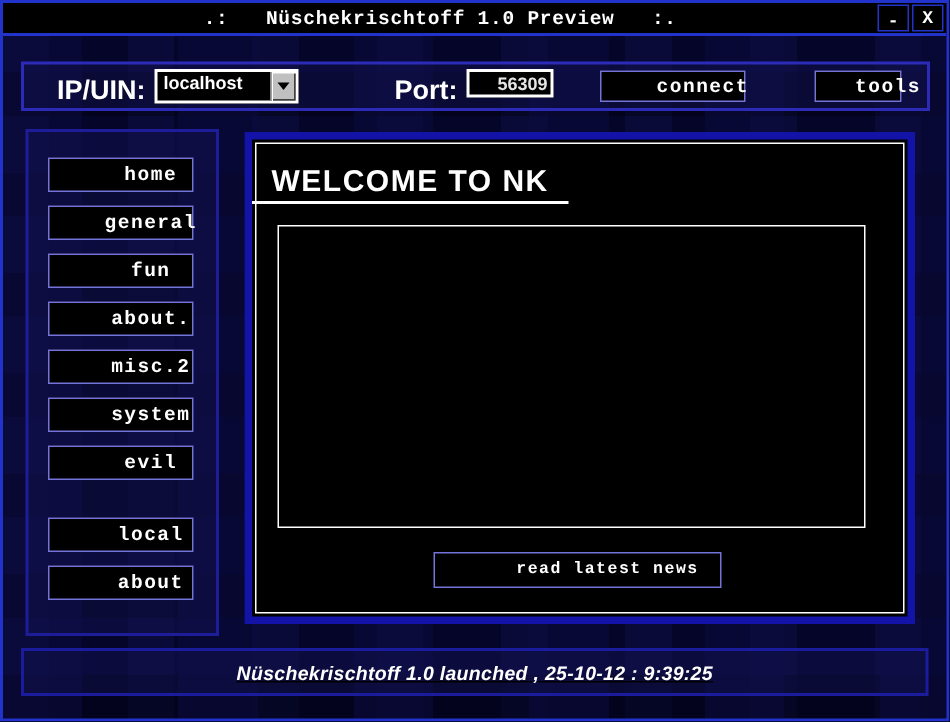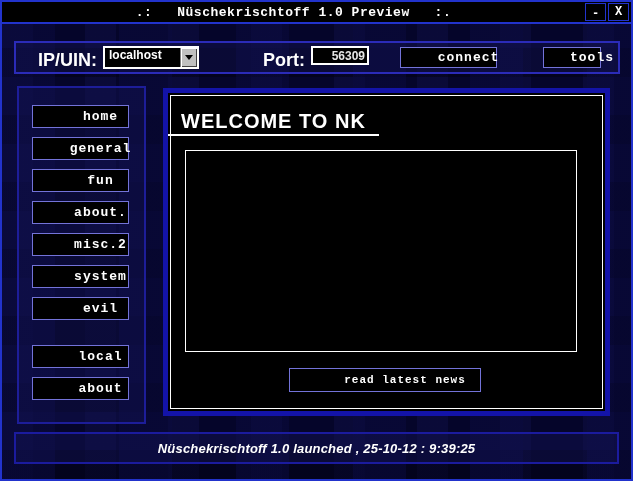--- a/index.html
+++ b/index.html
@@ -34,21 +34,21 @@
     cursor:pointer;
   }
   .win-btn.min span{transform:translateY(2px);}
   
   .panel{
     position:absolute;background:rgba(20,20,84,.45);
   }
   .conn-panel{left:12px;top:39px;width:602px;height:29px;border:2px solid #2b2bb8;}
   .side-panel{left:15px;top:84px;width:125px;height:334px;border:2px solid #1d1d99;}
   .status-panel{left:12px;top:430px;width:601px;height:28px;border:2px solid #1b1b9e;
-    display:flex;align-items:center;justify-content:center;}
+    display:flex;align-items:center;justify-content:center;text-decoration:underline;}
   
   .lbl{position:absolute;color:#fff;font-weight:bold;font-size:18px;top:7px;text-align:right;}
   .lbl-ip{left:22px;}
   .lbl-port{left:247px;}
   .combo{
     position:absolute;left:87px;top:3px;width:92px;height:19px;
     background:#000;border:2px solid #fff;
     display:flex;cursor:pointer;
   }
   .combo-value{flex:1;color:#fff;font-weight:bold;font-size:12px;padding-left:4px;

